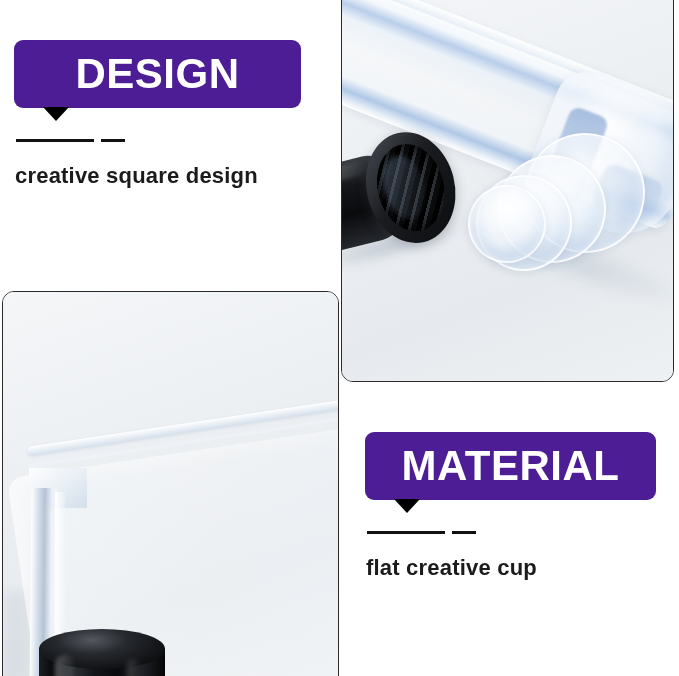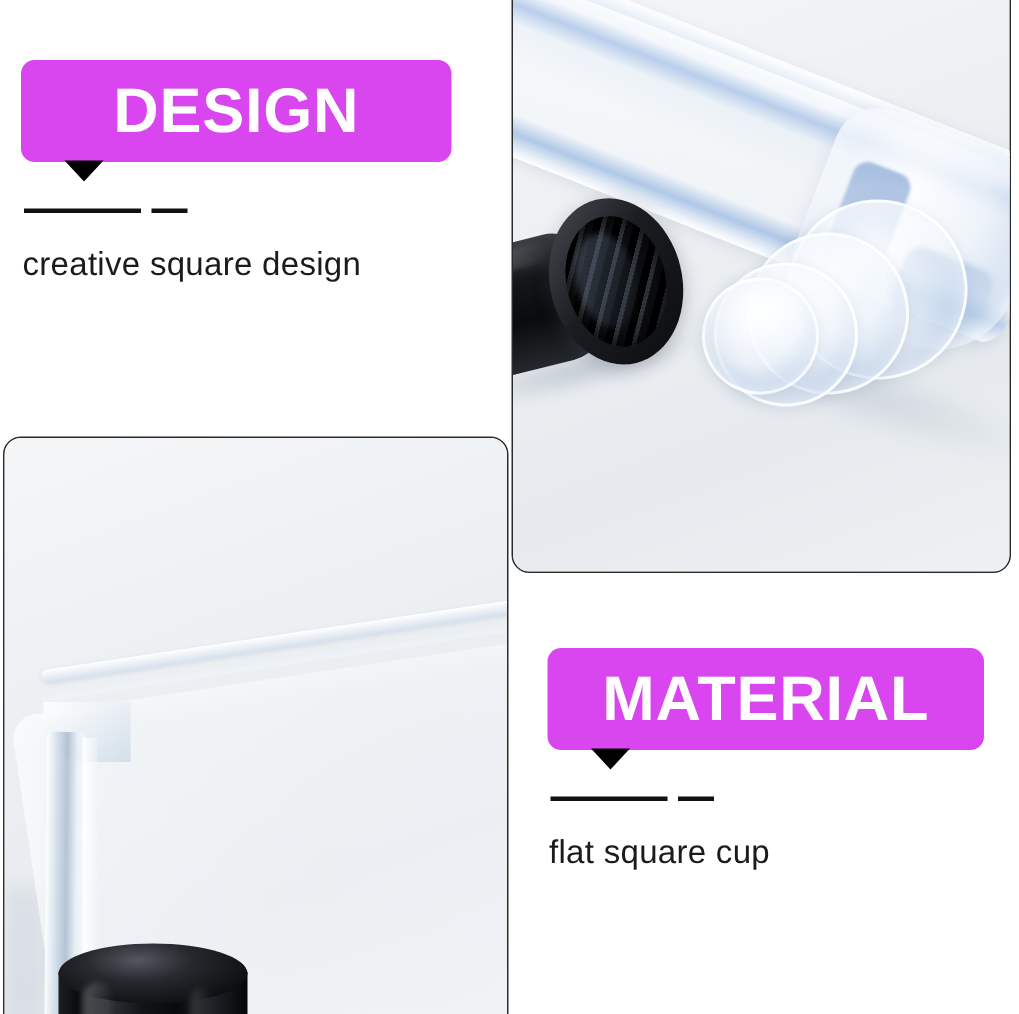--- a/index.html
+++ b/index.html
@@ -14,21 +14,21 @@
     overflow: hidden;
     font-family: "Liberation Sans", sans-serif;
     -webkit-font-smoothing: antialiased;
   }
 
   
   .callout { position: absolute; }
 
   .badge {
     position: relative;
-    background: #d946ef;
+    background: #4c1d95;
     border-radius: 9px;
     display: flex;
     align-items: center;
     justify-content: center;
     box-sizing: border-box;
   }
   .badge-label {
     color: #ffffff;
     font-weight: bold;
     letter-spacing: 0.5px;
@@ -59,21 +59,21 @@
     width: 24px;
     height: 3px;
     background: #111111;
     margin-left: 7px;
   }
 
   .caption {
     position: absolute;
     color: #1b1b1b;
     font-size: 22px;
-    font-weight: 400;
+    font-weight: 700;
     letter-spacing: 0.2px;
     white-space: nowrap;
   }
 
   
   #callout-design .badge {
     left: 14px; top: 40px;
     width: 287px; height: 68px;
   }
   #callout-design .badge-label { font-size: 42px; }
@@ -454,14 +454,14 @@
 
 <div class="callout" id="callout-material">
   <div class="badge">
     <span class="badge-label">MATERIAL</span>
     <span class="badge-tail"></span>
   </div>
   <div class="divider">
     <span class="divider-long"></span>
     <span class="divider-short"></span>
   </div>
-  <div class="caption">flat square cup</div>
+  <div class="caption">flat creative cup</div>
 </div>
 
 </body></html>

